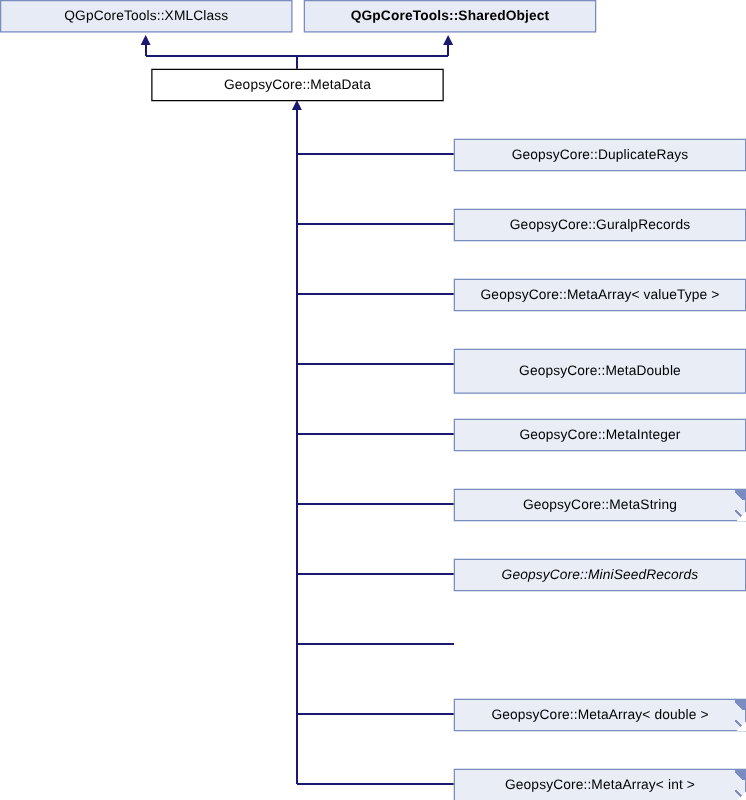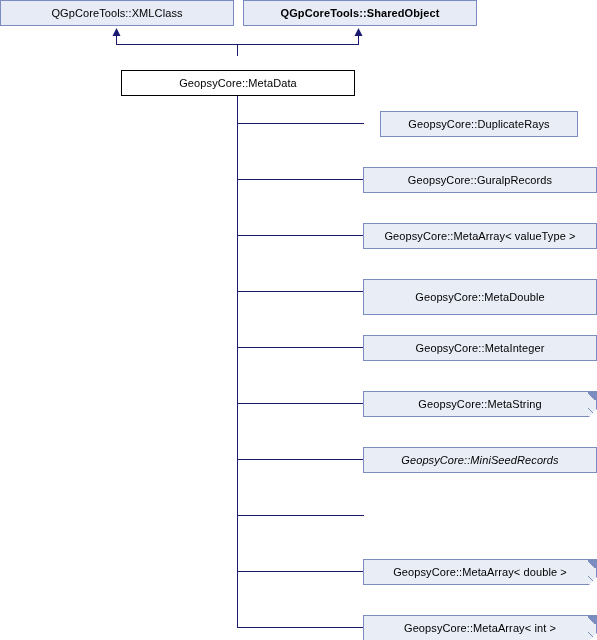--- a/index.html
+++ b/index.html
@@ -117,25 +117,25 @@
   </svg>
 
   <div class="node base" style="left:0px; top:0px; width:234px; height:26px;">
     <span class="node-label">QGpCoreTools::XMLClass</span>
   </div>
 
   <div class="node base" style="left:243px; top:0px; width:234px; height:26px;font-weight:bold;">
     <span class="node-label">QGpCoreTools::SharedObject</span>
   </div>
 
-  <div class="node current" style="left:121px; top:70px; width:234px; height:26px;">
+  <div class="node current" style="left:121px; top:55px; width:234px; height:26px;">
     <span class="node-label">GeopsyCore::MetaData</span>
   </div>
 
-  <div class="node derived" style="left:380px; top:111px; width:198px; height:26px;">
+  <div class="node derived" style="left:363px; top:111px; width:234px; height:26px;">
     <span class="node-label">GeopsyCore::DuplicateRays</span>
   </div>
 
   <div class="node derived" style="left:363px; top:167px; width:234px; height:26px;">
     <span class="node-label">GeopsyCore::GuralpRecords</span>
   </div>
 
   <div class="node derived" style="left:363px; top:223px; width:234px; height:26px;">
     <span class="node-label">GeopsyCore::MetaArray&lt; valueType &gt;</span>
   </div>

